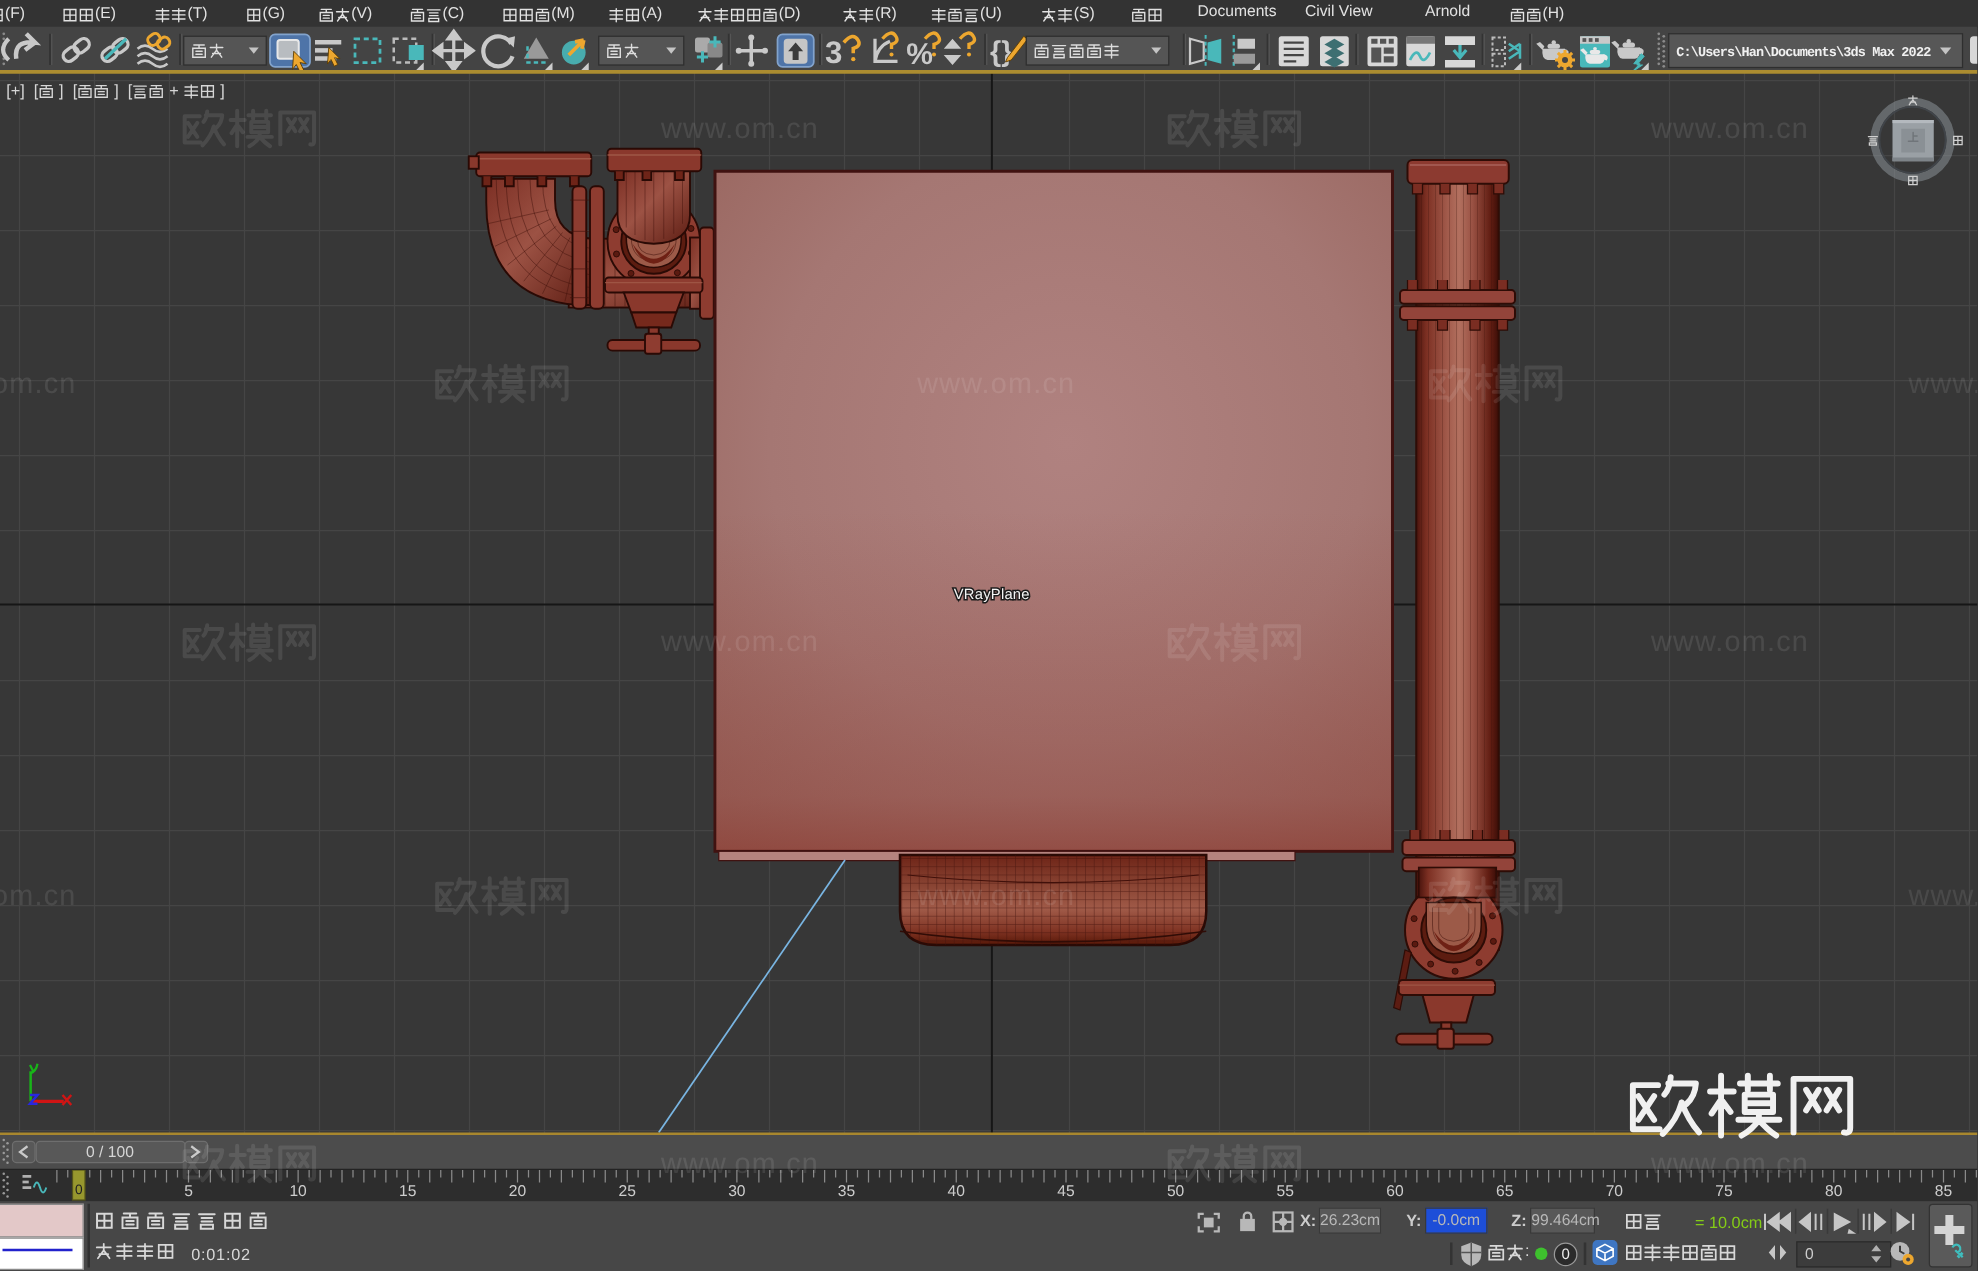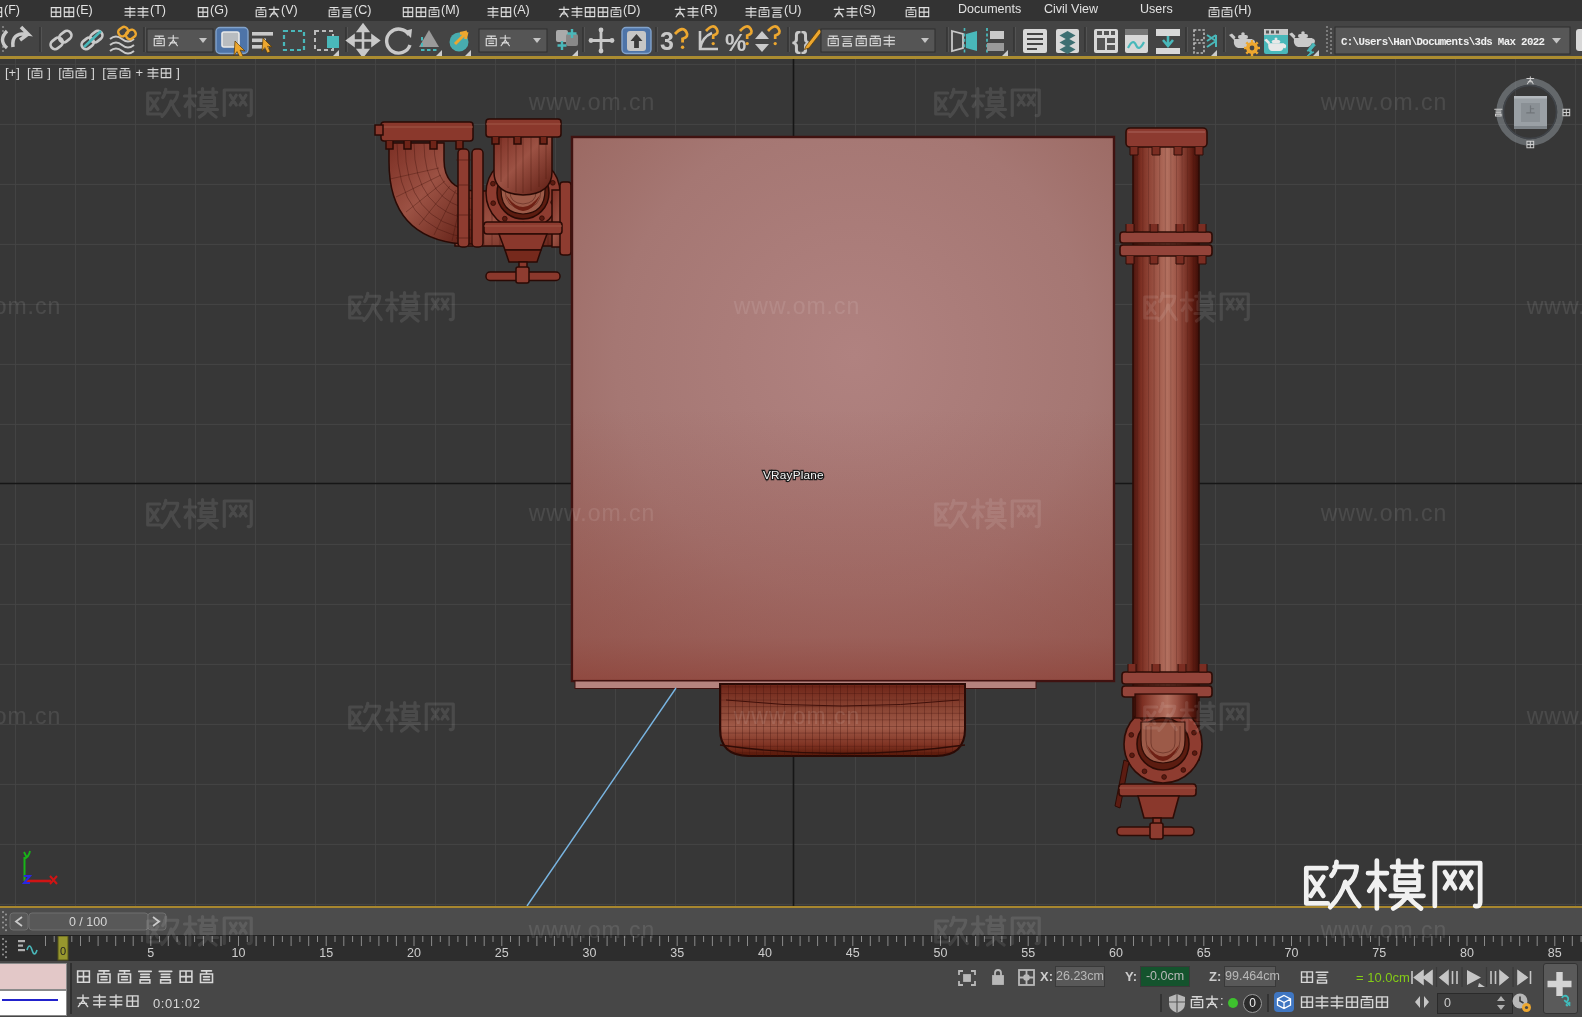--- a/index.html
+++ b/index.html
@@ -286,21 +286,21 @@
     <span class="abs" style="left:905px;top:5px;white-space:nowrap"><svg width="26" height="14" viewBox="0 0 26 14" style="vertical-align:-2px">
         <g transform="translate(0,1) scale(1.0)">
           <path d="M2,1.5 H10 M6,1.5 V4 M1.2,4 H10.8 V10.8 H1.2 Z M3.6,6.3 H8.4 M3.6,8.5 H8.4" fill="none" stroke="#e2e2e2" stroke-width="1.1" stroke-linecap="round"></path>
         </g>
         <g transform="translate(13,1) scale(1.0)">
           <path d="M1.3,1.6 H10.7 V10.6 H1.3 Z M1.3,6.1 H10.7 M6,1.6 V10.6" fill="none" stroke="#e2e2e2" stroke-width="1.1" stroke-linecap="round"></path>
         </g>
       </svg></span>
     <span class="abs" style="left:958px;top:5px;white-space:nowrap"><span style="position:relative;top:-3px">Documents</span></span>
     <span class="abs" style="left:1044px;top:5px;white-space:nowrap"><span style="position:relative;top:-3px">Civil View</span></span>
-    <span class="abs" style="left:1140px;top:5px;white-space:nowrap"><span style="position:relative;top:-3px">Users</span></span>
+    <span class="abs" style="left:1140px;top:5px;white-space:nowrap"><span style="position:relative;top:-3px">Arnold</span></span>
     <span class="abs" style="left:1208px;top:5px;white-space:nowrap"><svg width="26" height="14" viewBox="0 0 26 14" style="vertical-align:-2px">
         <g transform="translate(0,1) scale(1.0)">
           <path d="M2,1.5 H10 M6,1.5 V4 M1.2,4 H10.8 V10.8 H1.2 Z M3.6,6.3 H8.4 M3.6,8.5 H8.4" fill="none" stroke="#e2e2e2" stroke-width="1.1" stroke-linecap="round"></path>
         </g>
         <g transform="translate(13,1) scale(1.0)">
           <path d="M2,1.5 H10 M6,1.5 V4 M1.2,4 H10.8 V10.8 H1.2 Z M3.6,6.3 H8.4 M3.6,8.5 H8.4" fill="none" stroke="#e2e2e2" stroke-width="1.1" stroke-linecap="round"></path>
         </g>
       </svg><span style="position:relative;top:-3px">(H)</span></span>
   </div>
 <svg class="abs" style="left:0;top:21px;z-index:10" width="1582" height="35" viewBox="0 0 1582 35">
@@ -679,21 +679,21 @@
         <rect x="38" y="10" width="10" height="8" fill="#b8b8b8"></rect>
         <path d="M40,10 v-3 a3,3 0 0 1 6,0 v3"></path>
         <rect x="64" y="4" width="15" height="15" fill="none"></rect>
         <path d="M64,11.5 h15 M71.5,4 v15"></path>
         <circle cx="71.5" cy="11.5" r="2.4" fill="#b8b8b8"></circle>
       </g>
     </svg>
     <span class="abs" style="left:1040px;top:8px;font-size:13px;color:#cccccc;font-weight:bold">X:</span>
     <span class="abs" style="left:1055px;top:5px;width:48px;height:19px;background:#585858;border:1px solid #393939;color:#b8b8b8;font-size:12.5px;text-align:center;line-height:19px">26.23cm</span>
     <span class="abs" style="left:1125px;top:8px;font-size:13px;color:#cccccc;font-weight:bold">Y:</span>
-    <span class="abs" style="left:1140px;top:5px;width:48px;height:19px;background:#14532d;border:1px solid #393939;color:#b8b8b8;font-size:12.5px;text-align:center;line-height:19px">-0.0cm</span>
+    <span class="abs" style="left:1140px;top:5px;width:48px;height:19px;background:#1d4ed8;border:1px solid #393939;color:#b8b8b8;font-size:12.5px;text-align:center;line-height:19px">-0.0cm</span>
     <span class="abs" style="left:1209px;top:8px;font-size:13px;color:#cccccc;font-weight:bold">Z:</span>
     <span class="abs" style="left:1224px;top:5px;width:50px;height:19px;background:#585858;border:1px solid #393939;color:#b8b8b8;font-size:12.5px;text-align:center;line-height:19px">99.464cm</span>
     <span class="abs" style="left:1300px;top:8px"><svg width="30" height="16" viewBox="0 0 30 16" style="vertical-align:-2px">
         <g transform="translate(0,1) scale(1.1666666666666667)">
           <path d="M1.3,1.6 H10.7 V10.6 H1.3 Z M1.3,6.1 H10.7 M6,1.6 V10.6" fill="none" stroke="#d8d8d8" stroke-width="1.2" stroke-linecap="round"></path>
         </g>
         <g transform="translate(15,1) scale(1.1666666666666667)">
           <path d="M1,1.9 H11 M2.6,4.3 H9.4 M2.6,6.5 H9.4 M2.1,8.7 H9.9 V11.2 H2.1 Z" fill="none" stroke="#d8d8d8" stroke-width="1.2" stroke-linecap="round"></path>
         </g>
       </svg></span>

